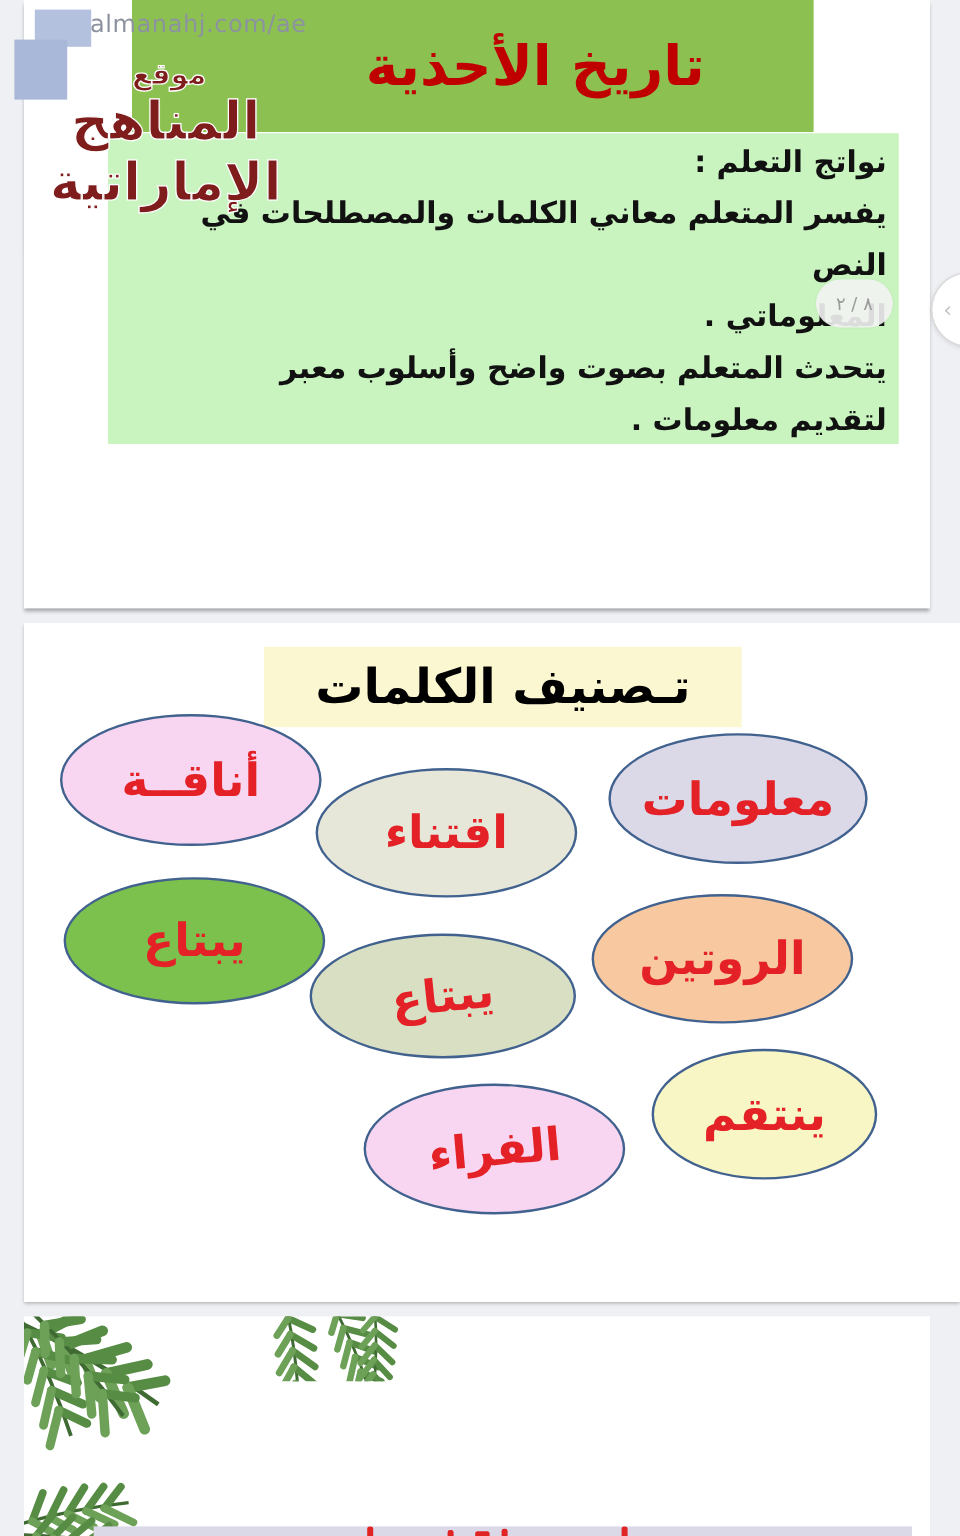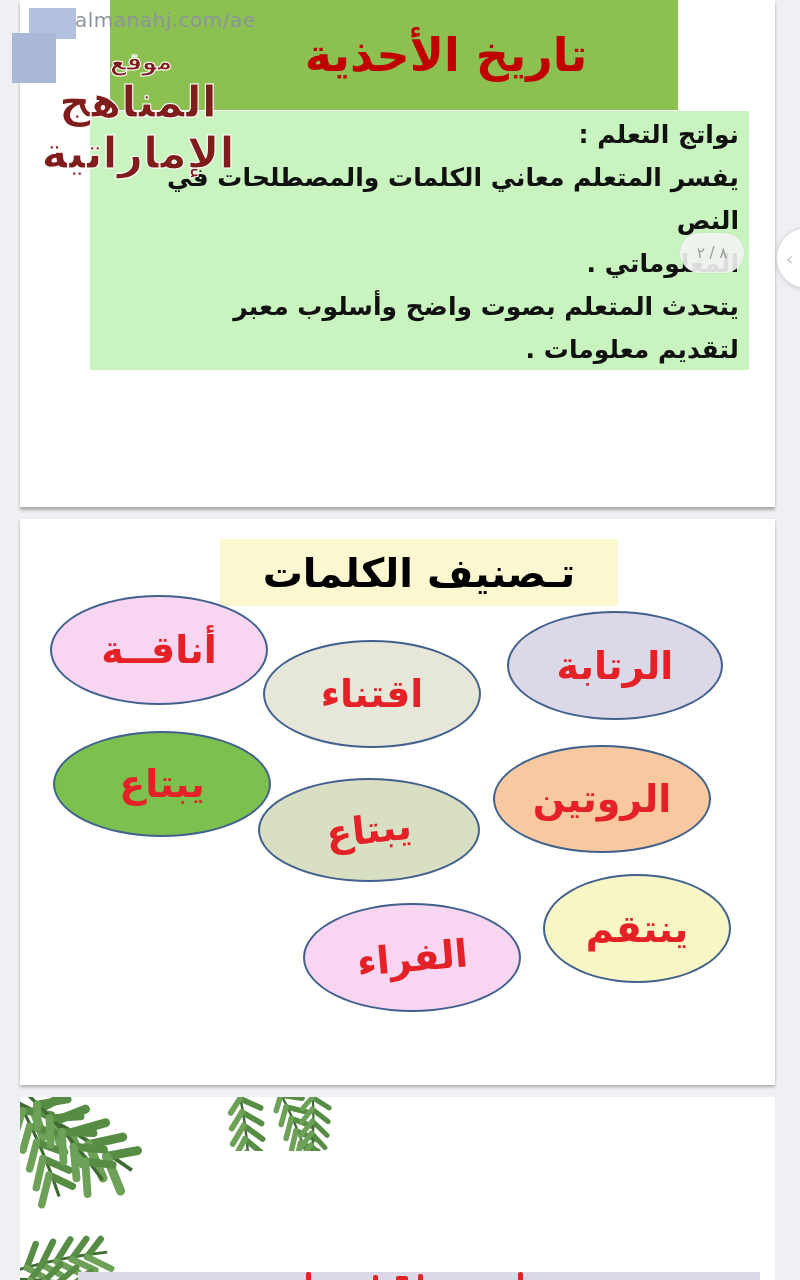--- a/index.html
+++ b/index.html
@@ -1,21 +1,21 @@
 <!DOCTYPE html>
 <html lang="ar"><head>
 <meta charset="utf-8">
 <style>
   html,body{margin:0;padding:0;width:800px;height:1280px;overflow:hidden;
     font-family:"DejaVu Sans",sans-serif;background:#eef0f3;}
   .page{position:relative;width:800px;height:1280px;background:#eef0f3;overflow:hidden;}
   .slide{position:absolute;left:20px;width:755px;background:#ffffff;
     box-shadow:0 2px 3px rgba(0,0,0,.28);}
   .slide1{top:0;height:507px;box-shadow:0 3px 3px rgba(0,0,0,.30);}
-  .slide2{top:519px;height:566px;}
+  .slide2{top:519px;height:566px;padding-left:25px;}
   .slide3{top:1097px;height:183px;box-shadow:none;overflow:hidden;}
 
   
   .green-header{position:absolute;left:90px;top:0;width:568px;height:110px;background:#8cc152;}
   .slide1-title{width:100%;height:100%;display:flex;align-items:center;justify-content:center;
     padding-left:104px;box-sizing:border-box;
     color:#c00000;font-size:46px;font-weight:bold;direction:rtl;}
   .outcomes-box{position:absolute;left:70px;top:111px;width:659px;height:259px;background:#c9f4c0;}
   .outcomes-text{direction:rtl;text-align:right;white-space:pre-line;
     padding:2px 10px 0 0;font-size:25px;font-weight:bold;color:#111;line-height:43px;}
@@ -103,21 +103,21 @@
   <div class="slide slide2">
     <div class="yellow-title">تـصنيف الكلمات</div>
 
     <div class="bubble b1" style="background-color: rgb(248, 214, 241);">
       <span class="bubble-label">أناقــة</span>
     </div>
     <div class="bubble b2" style="background-color: rgb(230, 231, 217);">
       <span class="bubble-label">اقتناء</span>
     </div>
     <div class="bubble b3" style="background-color: rgb(219, 216, 232);">
-      <span class="bubble-label">الرتابة</span>
+      <span class="bubble-label">معلومات</span>
     </div>
     <div class="bubble b4" style="background-color: rgb(124, 192, 78);">
       <span class="bubble-label">يبتاع</span>
     </div>
     <div class="bubble b5" style="background-color: rgb(216, 223, 195);">
       <span class="bubble-label">يبتاع</span>
     </div>
     <div class="bubble b7" style="background-color: rgb(248, 246, 197);">
       <span class="bubble-label">ينتقم</span>
     </div>

